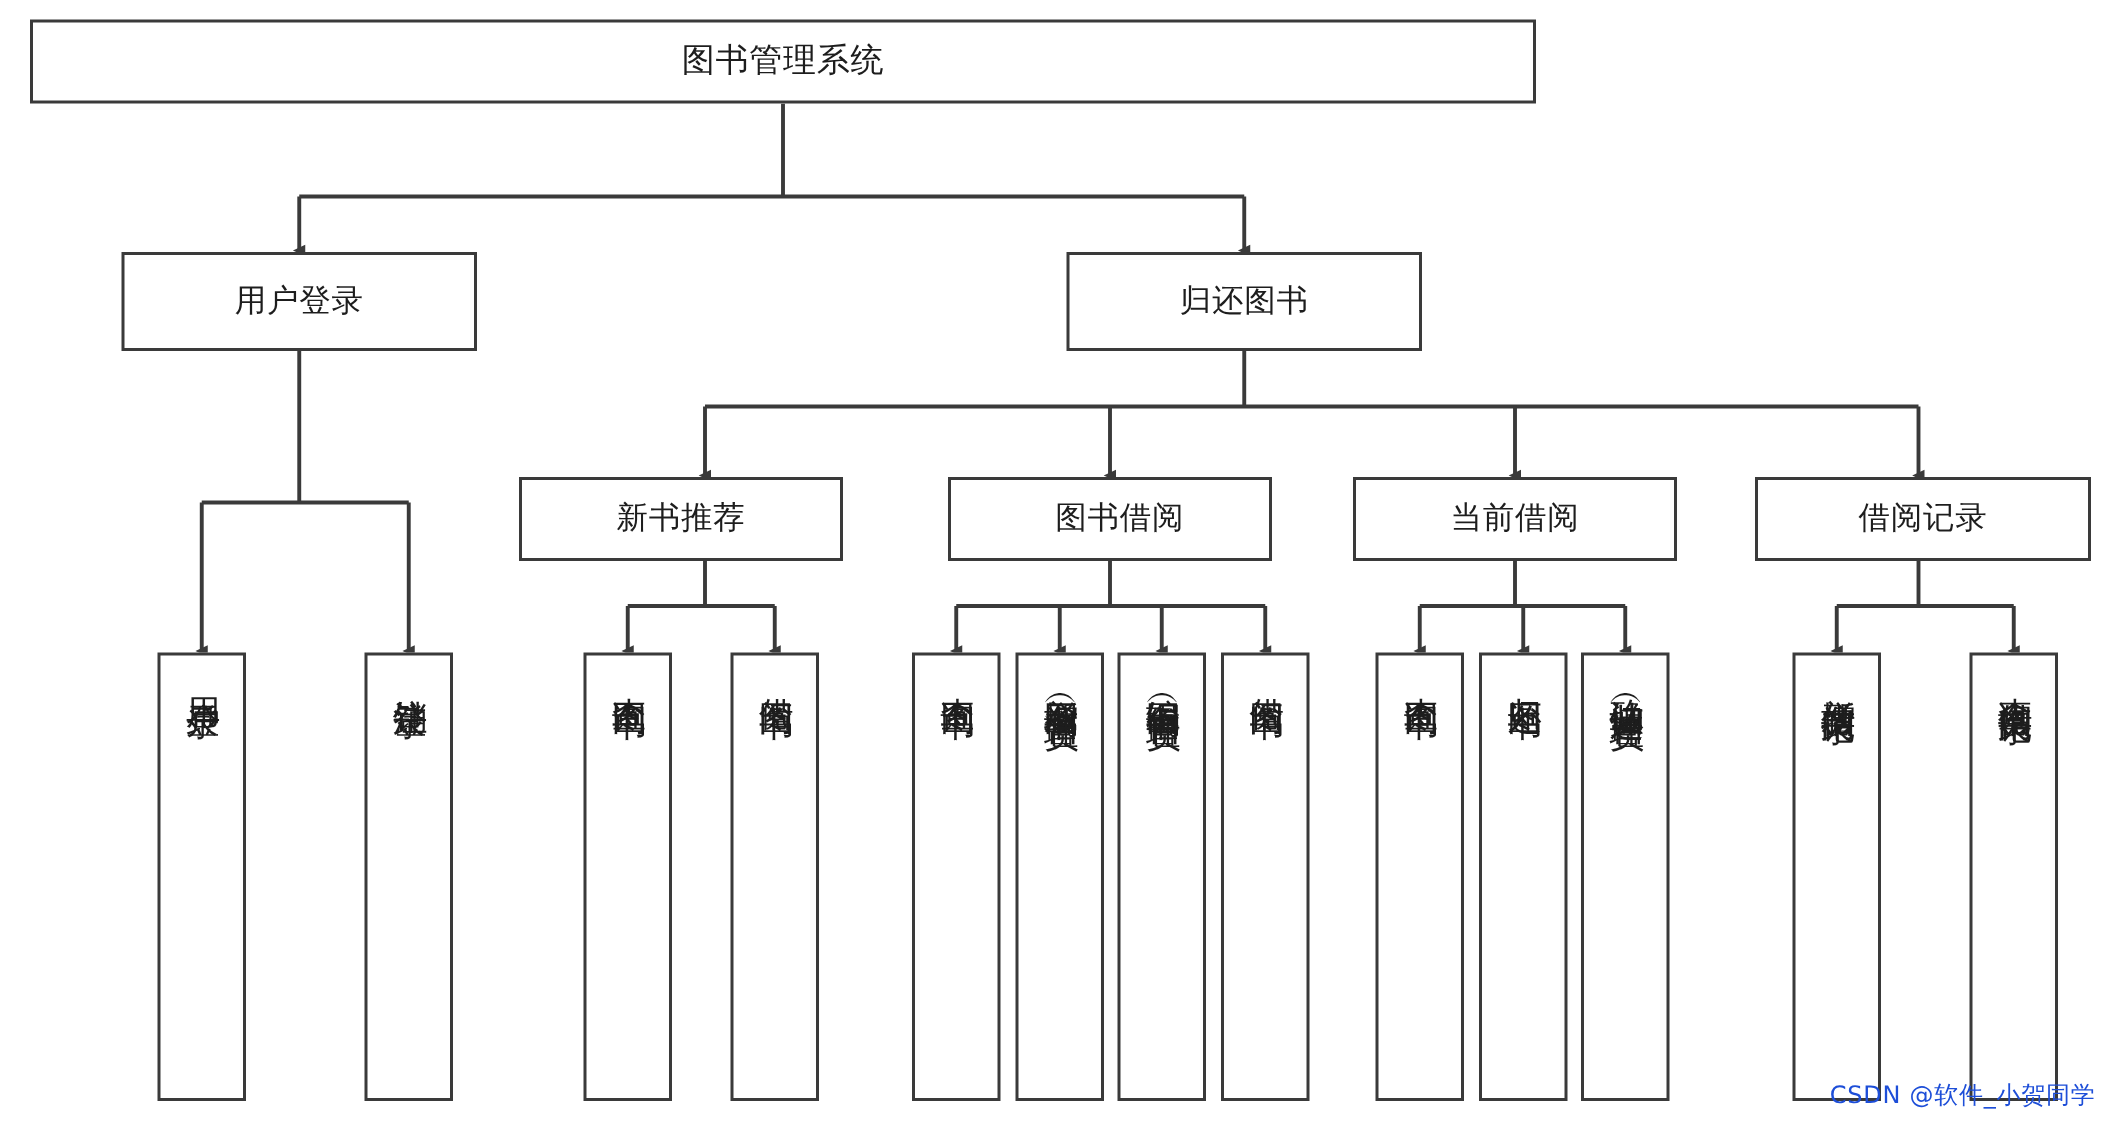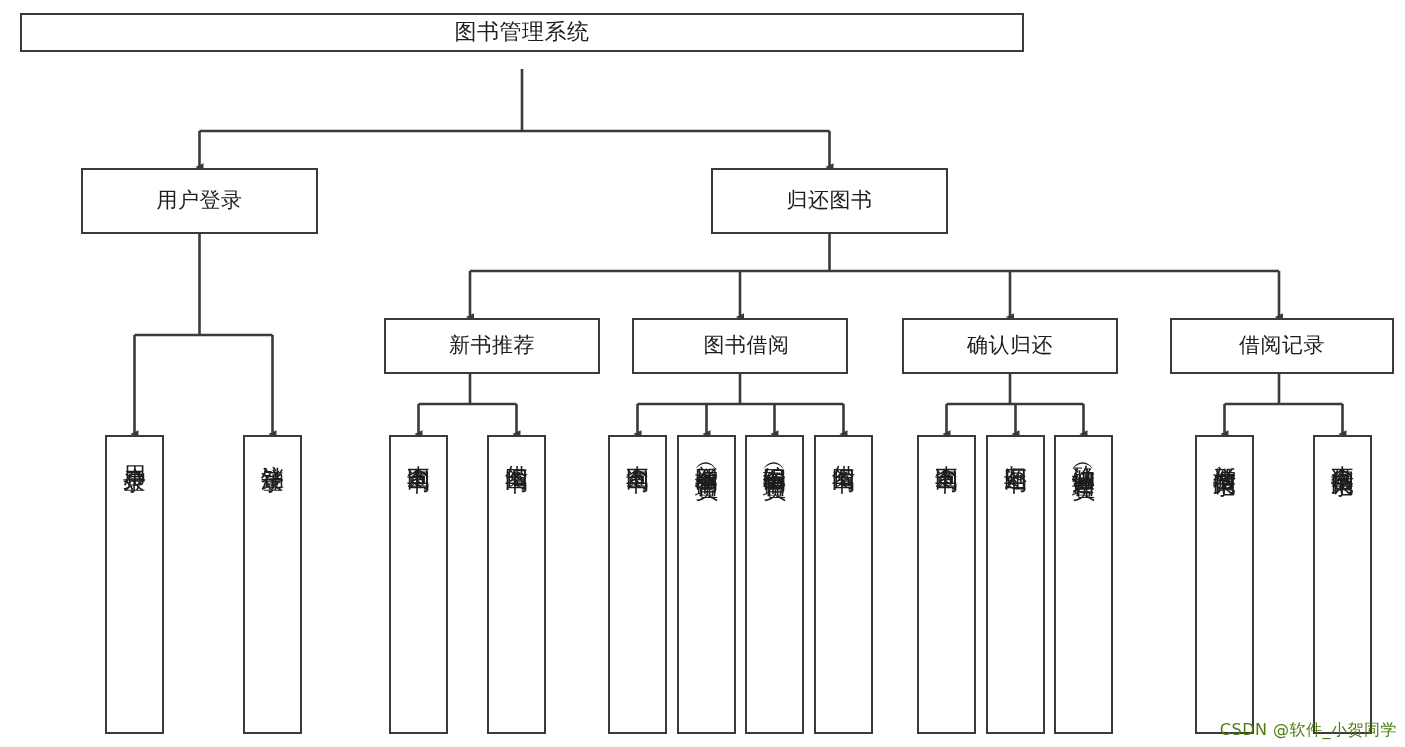--- a/index.html
+++ b/index.html
@@ -61,21 +61,21 @@
     font-size: 23px;
     line-height: 1.0;
     letter-spacing: 2px;
     white-space: nowrap;
   }
   #watermark {
     position: absolute;
     right: 8px;
     bottom: 6px;
     font-size: 16px;
-    color: #4d7c0f;
+    color: #1d4ed8;
     letter-spacing: 0.5px;
     white-space: nowrap;
     user-select: none;
   }
 </style>
 </head>
 <body>
 
 <div id="canvas">
 
@@ -116,37 +116,37 @@
         <path d="M1015.5,404 L1015.5,434" marker-end="url(#arrow)"></path>
         <path d="M1083.5,404 L1083.5,434" marker-end="url(#arrow)"></path>
         <path d="M1279,374 L1279,404"></path>
         <path d="M1224.5,404 L1342.5,404"></path>
         <path d="M1224.5,404 L1224.5,434" marker-end="url(#arrow)"></path>
         <path d="M1342.5,404 L1342.5,434" marker-end="url(#arrow)"></path>
       </g>
   </svg>
 
   <div id="nodes">
-      <div class="node horiz root" style="left: 20px; top: 13px; width: 1004px; height: 39px;">
+      <div class="node horiz root" style="left: 20px; top: 13px; width: 1004px; height: 56px;">
         <span class="label">图书管理系统</span>
       </div>
       <div class="node horiz" style="left: 81px; top: 168px; width: 237px; height: 66px;">
         <span class="label">用户登录</span>
       </div>
       <div class="node horiz" style="left: 711px; top: 168px; width: 237px; height: 66px;">
         <span class="label">归还图书</span>
       </div>
-      <div class="node horiz" style="left: 384px; top: 318px; width: 216px; height: 56px;">
+      <div class="node horiz" style="left: 346px; top: 318px; width: 216px; height: 56px;">
         <span class="label">新书推荐</span>
       </div>
       <div class="node horiz" style="left: 632px; top: 318px; width: 216px; height: 56px; padding-left: 13px;">
         <span class="label">图书借阅</span>
       </div>
       <div class="node horiz" style="left: 902px; top: 318px; width: 216px; height: 56px;">
-        <span class="label">确认归还</span>
+        <span class="label">当前借阅</span>
       </div>
       <div class="node horiz" style="left: 1170px; top: 318px; width: 224px; height: 56px;">
         <span class="label">借阅记录</span>
       </div>
       <div class="node vert" style="left: 105px; top: 435px; width: 59px; height: 299px;">
         <span class="label">用户登录</span>
       </div>
       <div class="node vert" style="left: 243px; top: 435px; width: 59px; height: 299px;">
         <span class="label">注销登录</span>
       </div>

